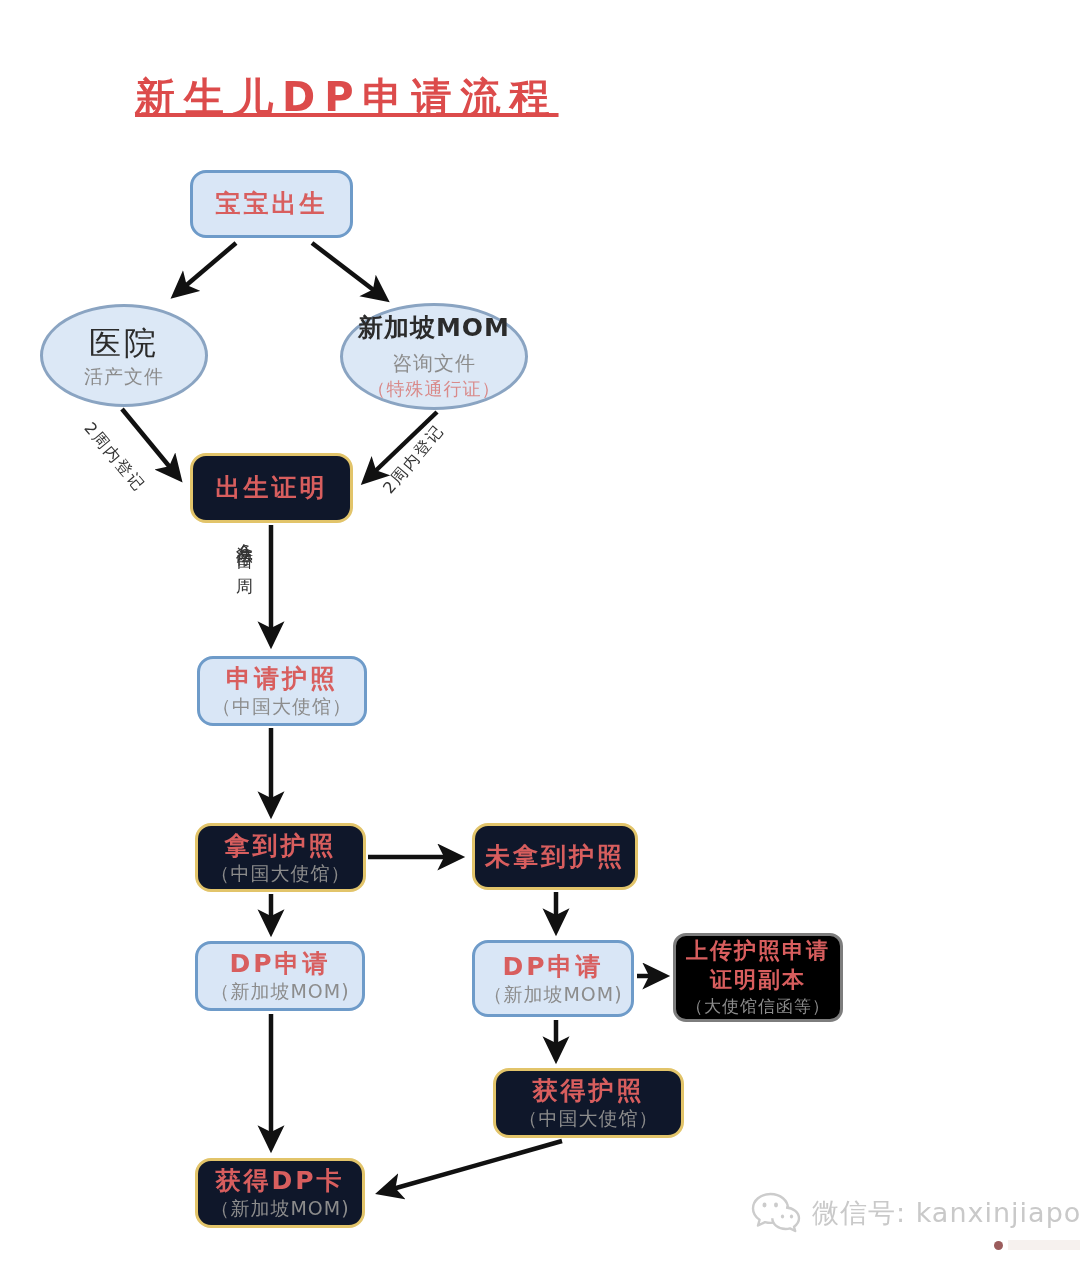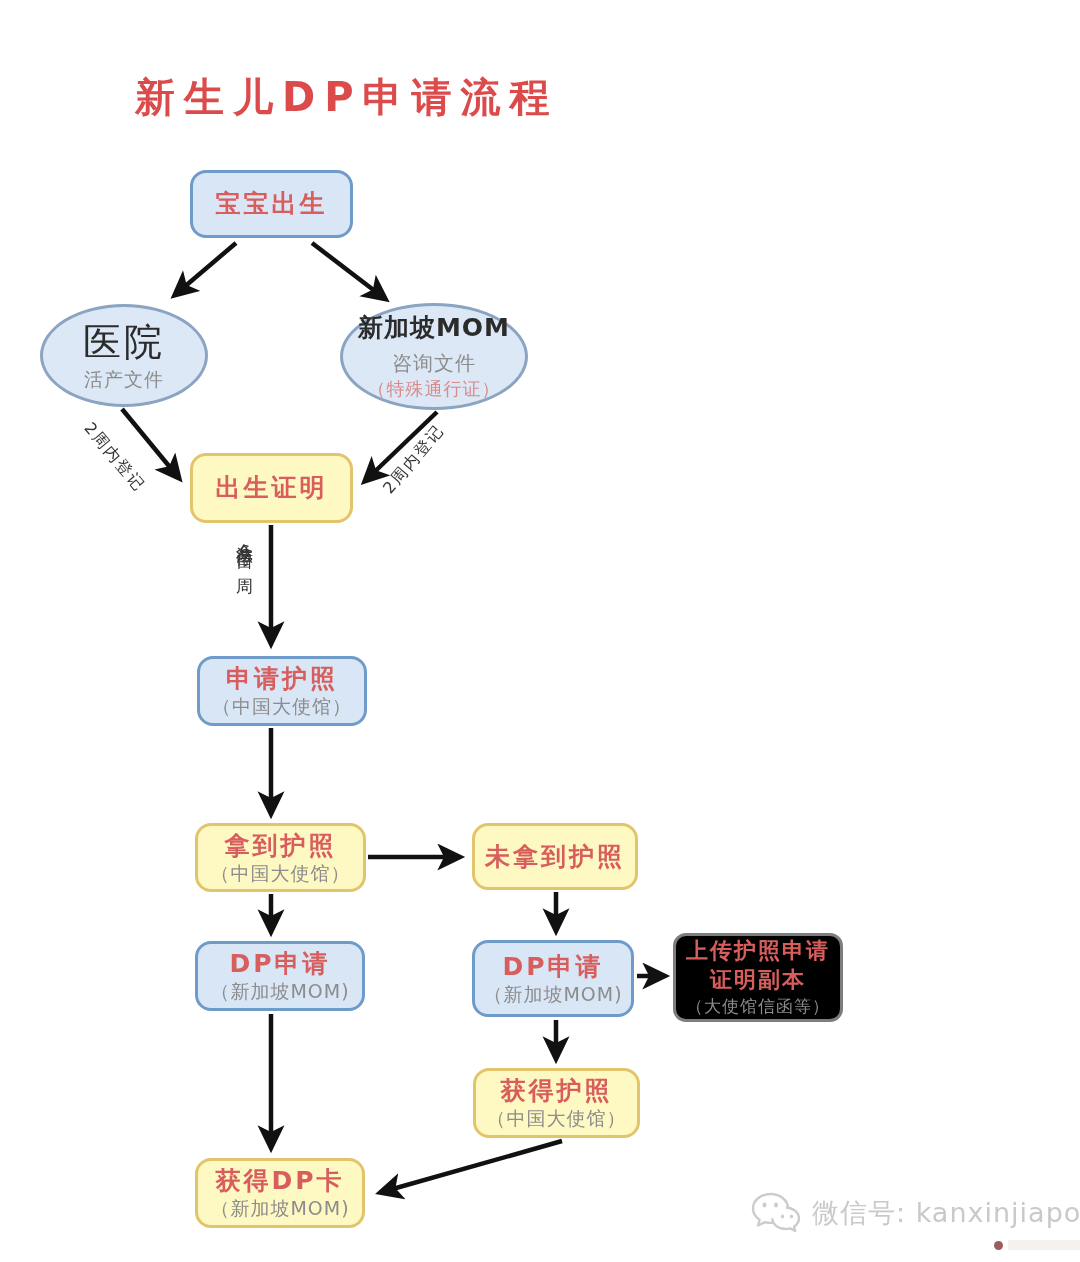--- a/index.html
+++ b/index.html
@@ -3,35 +3,36 @@
 <meta charset="utf-8">
 <style>
   html,body { margin:0; padding:0; background:#ffffff; }
   body { font-family:"DejaVu Sans","Liberation Sans",sans-serif; }
   .canvas { position:relative; width:1080px; height:1262px; background:#fff; overflow:hidden; }
 
   .page-title {
     position:absolute; left:135px; top:70px;
     font-size:40px; font-weight:bold; color:#dc4b4b; letter-spacing:9px;
     white-space:nowrap;
+    text-decoration:underline;
   }
 
   .node {
     position:absolute; box-sizing:border-box;
     display:flex; flex-direction:column; align-items:center; justify-content:center;
     text-align:center; line-height:1.25;
   }
   .box-blue   { background:#d9e6f6; border:3px solid #6e9bc9; border-radius:16px; }
-  .box-yellow { background:#fef9c3; border:3px solid #e2c46a; border-radius:16px; }
+  .box-yellow { background:#0f172a; border:3px solid #e2c46a; border-radius:16px; }
   .box-gray   { background:#000000; border:3px solid #7d7d7d; border-radius:13px; }
   .ellipse    { background:#dce8f6; border:3px solid #8aa4c2; border-radius:50%; }
 
   .lbl-red   { color:#d85e5e; font-weight:bold; font-size:25px; letter-spacing:3px; white-space:nowrap; }
   .lbl-red-sm{ color:#d85e5e; font-weight:bold; font-size:22px; letter-spacing:2px; line-height:1.3; white-space:nowrap; }
-  .lbl-black { color:#2b2b2b; font-size:38px; letter-spacing:3px; white-space:nowrap;font-family:Liberation Serif, serif; }
+  .lbl-black { color:#2b2b2b; font-size:32px; letter-spacing:3px; white-space:nowrap;font-family:Liberation Serif, serif; }
   .lbl-black-bold { color:#2b2b2b; font-weight:bold; font-size:25px; letter-spacing:1px; white-space:nowrap; }
   .sub  { color:#8c8c8c; font-size:19px; margin-top:4px; letter-spacing:1px; white-space:nowrap; }
   .sub-sm { color:#8c8c8c; font-size:17px; margin-top:5px; letter-spacing:1px; white-space:nowrap; }
   .note-red { color:#d98a8a; font-size:18px; margin-top:2px; letter-spacing:1px; white-space:nowrap; }
 
   .edge-label {
     position:absolute; color:#333; font-size:16px; letter-spacing:2px; white-space:nowrap;
   }
   .rot-l { transform:rotate(50deg); transform-origin:center; }
   .rot-r { transform:rotate(-50deg); transform-origin:center; }
@@ -121,21 +122,21 @@
     <div class="sub" style="margin-top:1px;">（新加坡MOM)</div>
   </div>
 
   <div class="node box-gray" style="left:673px; top:933px; width:170px; height:89px;">
     <div class="lbl-red-sm">上传护照申请</div>
     <div class="lbl-red-sm">证明副本</div>
     <div class="sub-sm" style="margin-top:2px;">（大使馆信函等）</div>
   </div>
 
 
-  <div class="node box-yellow" style="left:473px; top:1068px; width:167px; height:70px;">
+  <div class="node box-yellow" style="left:493px; top:1068px; width:191px; height:70px;">
     <div class="lbl-red">获得护照</div>
     <div class="sub" style="margin-top:1px;">（中国大使馆）</div>
   </div>
 
   <div class="node box-yellow" style="left:195px; top:1158px; width:170px; height:70px;">
     <div class="lbl-red">获得DP卡</div>
     <div class="sub" style="margin-top:1px;">（新加坡MOM)</div>
   </div>
 
   <div class="edge-label rot-l" style="left:72px; top:447px;">2周内登记</div>

